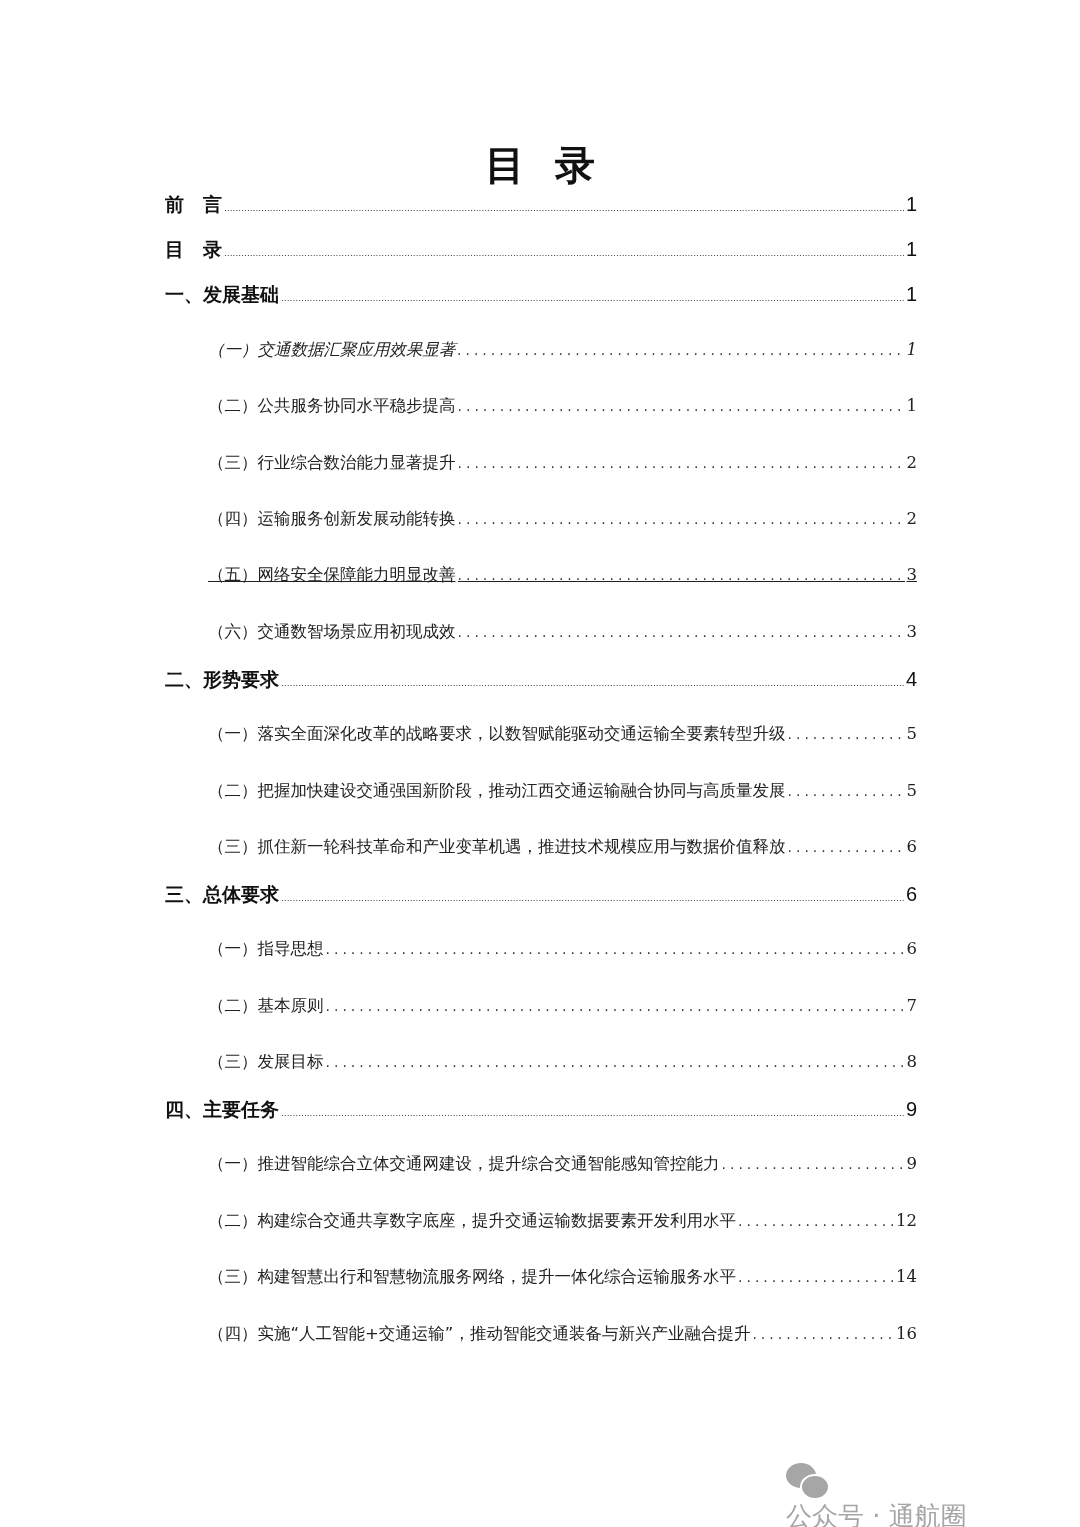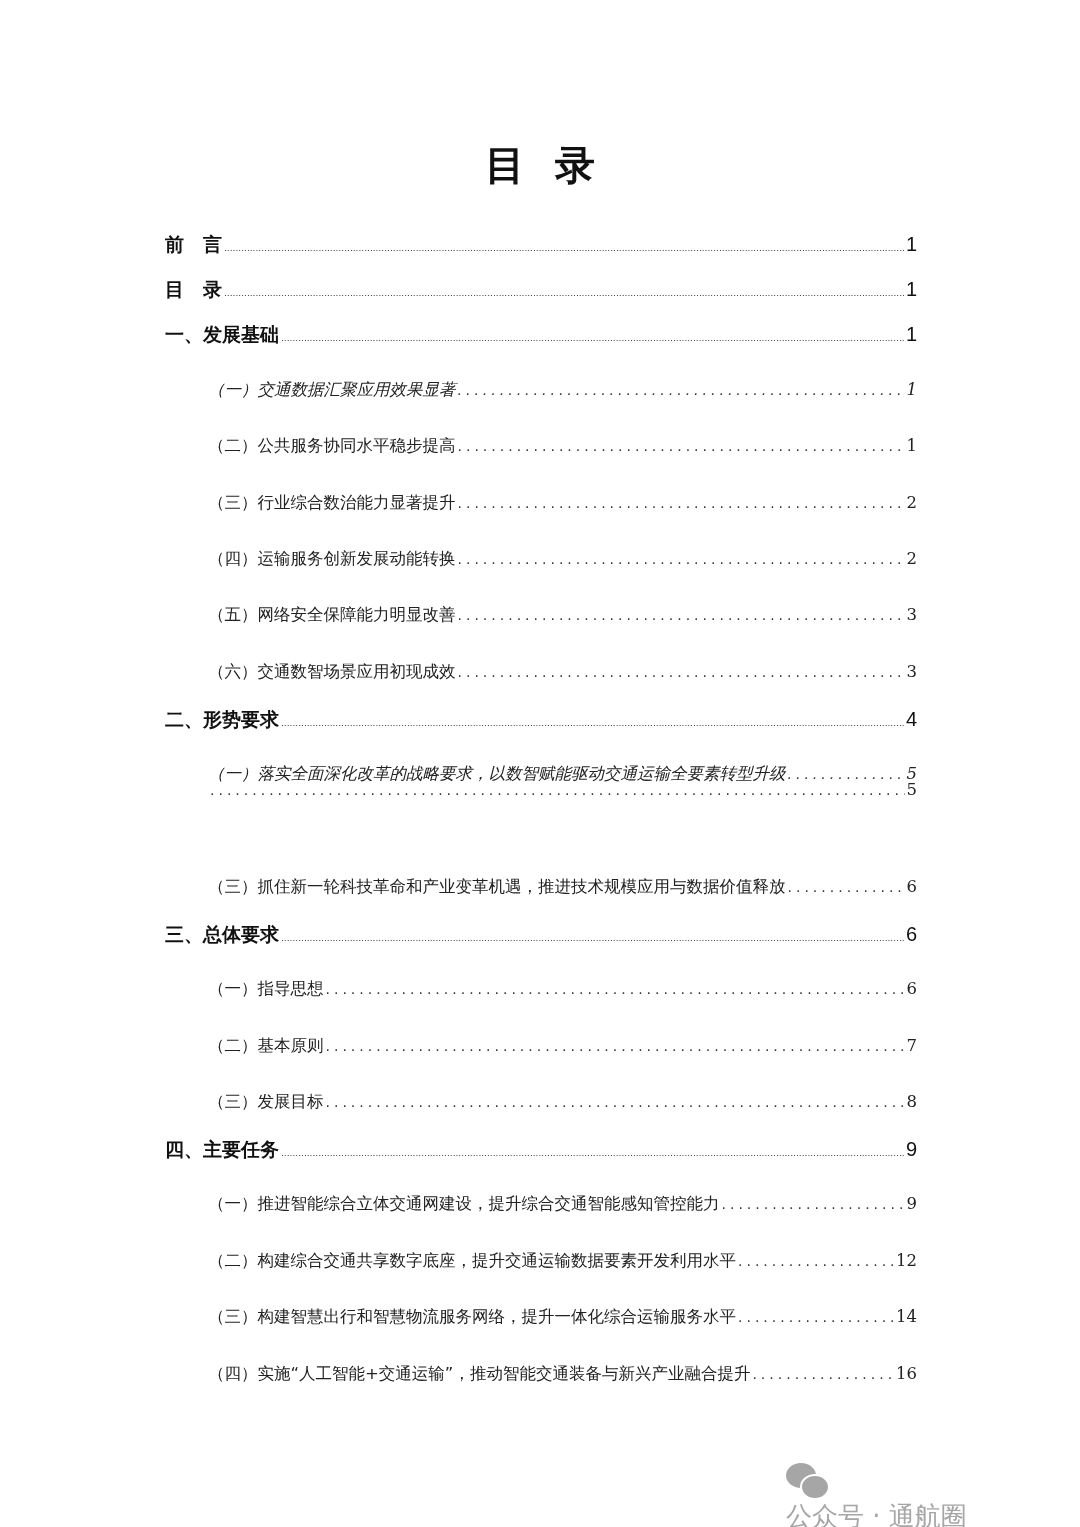--- a/index.html
+++ b/index.html
@@ -4,21 +4,21 @@
 <style>
   html, body { margin: 0; padding: 0; background: #ffffff; }
   body { width: 1080px; height: 1527px; position: relative; overflow: hidden;
          font-family: "DejaVu Sans", "Liberation Sans", sans-serif; color: #111; }
   .title { position: absolute; top: 138px; left: 0; width: 1080px; text-align: center;
            font-size: 40px; font-weight: bold; letter-spacing: 30px; padding-left: 30px; box-sizing: border-box; }
   .toc { position: absolute; left: 0; top: 0; width: 1080px; }
   .row { position: absolute; display: flex; align-items: baseline; }
   .row.l1 { left: 165px; width: 752px; font-size: 19px; }
   .row.l2 { left: 208px; width: 709px; font-size: 16.5px; color: #222; }
-  .row .label { white-space: nowrap; margin-top: 40px; }
+  .row .label { white-space: nowrap; }
   .row.l1 .label { font-weight: bold; }
   .row .leader { flex: 1; overflow: hidden; white-space: nowrap; margin: 0 2px; color: #333; }
   .row.l1 .leader { font-size: 9px; letter-spacing: 0px; }
   .row.l2 .leader { font-size: 14px; letter-spacing: 4px; }
   .row .page { white-space: nowrap; font-family: "DejaVu Serif", "Liberation Serif", serif; }
   .row.l1 .page { font-family: "Liberation Sans", sans-serif; font-size: 20px; }
   .watermark { position: absolute; left: 786px; top: 1463px; display: flex; align-items: flex-start; color: #a6a6a6; font-size: 26px; flex-direction: column; }
   .wechat { width: 42px; height: 36px; position: relative; margin-right: 8px; }
   .bubble1 { position: absolute; left: 0; top: 0; width: 30px; height: 25px; border-radius: 50%; background: #a6a6a6; }
   .bubble2 { position: absolute; left: 14px; top: 11px; width: 26px; height: 22px; border-radius: 50%; background: #a6a6a6; border: 2px solid #fff; }
@@ -57,41 +57,42 @@
     <div class="row l2" style="top: 452px;">
       <span class="label">（三）行业综合数治能力显著提升</span>
       <span class="leader">........................................................................................................................................................................................................</span>
       <span class="page">2</span>
     </div>
     <div class="row l2" style="top: 508px;">
       <span class="label">（四）运输服务创新发展动能转换</span>
       <span class="leader">........................................................................................................................................................................................................</span>
       <span class="page">2</span>
     </div>
-    <div class="row l2" style="top: 564px;">
+    <div class="row l2" style="top: 564px; text-decoration: underline;">
       <span class="label">（五）网络安全保障能力明显改善</span>
       <span class="leader">........................................................................................................................................................................................................</span>
       <span class="page">3</span>
     </div>
     <div class="row l2" style="top: 621px;">
       <span class="label">（六）交通数智场景应用初现成效</span>
       <span class="leader">........................................................................................................................................................................................................</span>
       <span class="page">3</span>
     </div>
     <div class="row l1" style="top: 667px;">
       <span class="label">二、形势要求</span>
       <span class="leader">................................................................................................................................................................................................................................................................................................................................................................................................................</span>
       <span class="page">4</span>
     </div>
-    <div class="row l2" style="top: 723px; font-style: italic;">
+    <div class="row l2" style="top: 723px;">
       <span class="label">（一）落实全面深化改革的战略要求，以数智赋能驱动交通运输全要素转型升级</span>
       <span class="leader">........................................................................................................................................................................................................</span>
       <span class="page">5</span>
     </div>
     <div class="row l2" style="top: 780px;">
+      <span class="label">（二）把握加快建设交通强国新阶段，推动江西交通运输融合协同与高质量发展</span>
       <span class="leader">........................................................................................................................................................................................................</span>
       <span class="page">5</span>
     </div>
     <div class="row l2" style="top: 836px;">
       <span class="label">（三）抓住新一轮科技革命和产业变革机遇，推进技术规模应用与数据价值释放</span>
       <span class="leader">........................................................................................................................................................................................................</span>
       <span class="page">6</span>
     </div>
     <div class="row l1" style="top: 882px;">
       <span class="label">三、总体要求</span>

